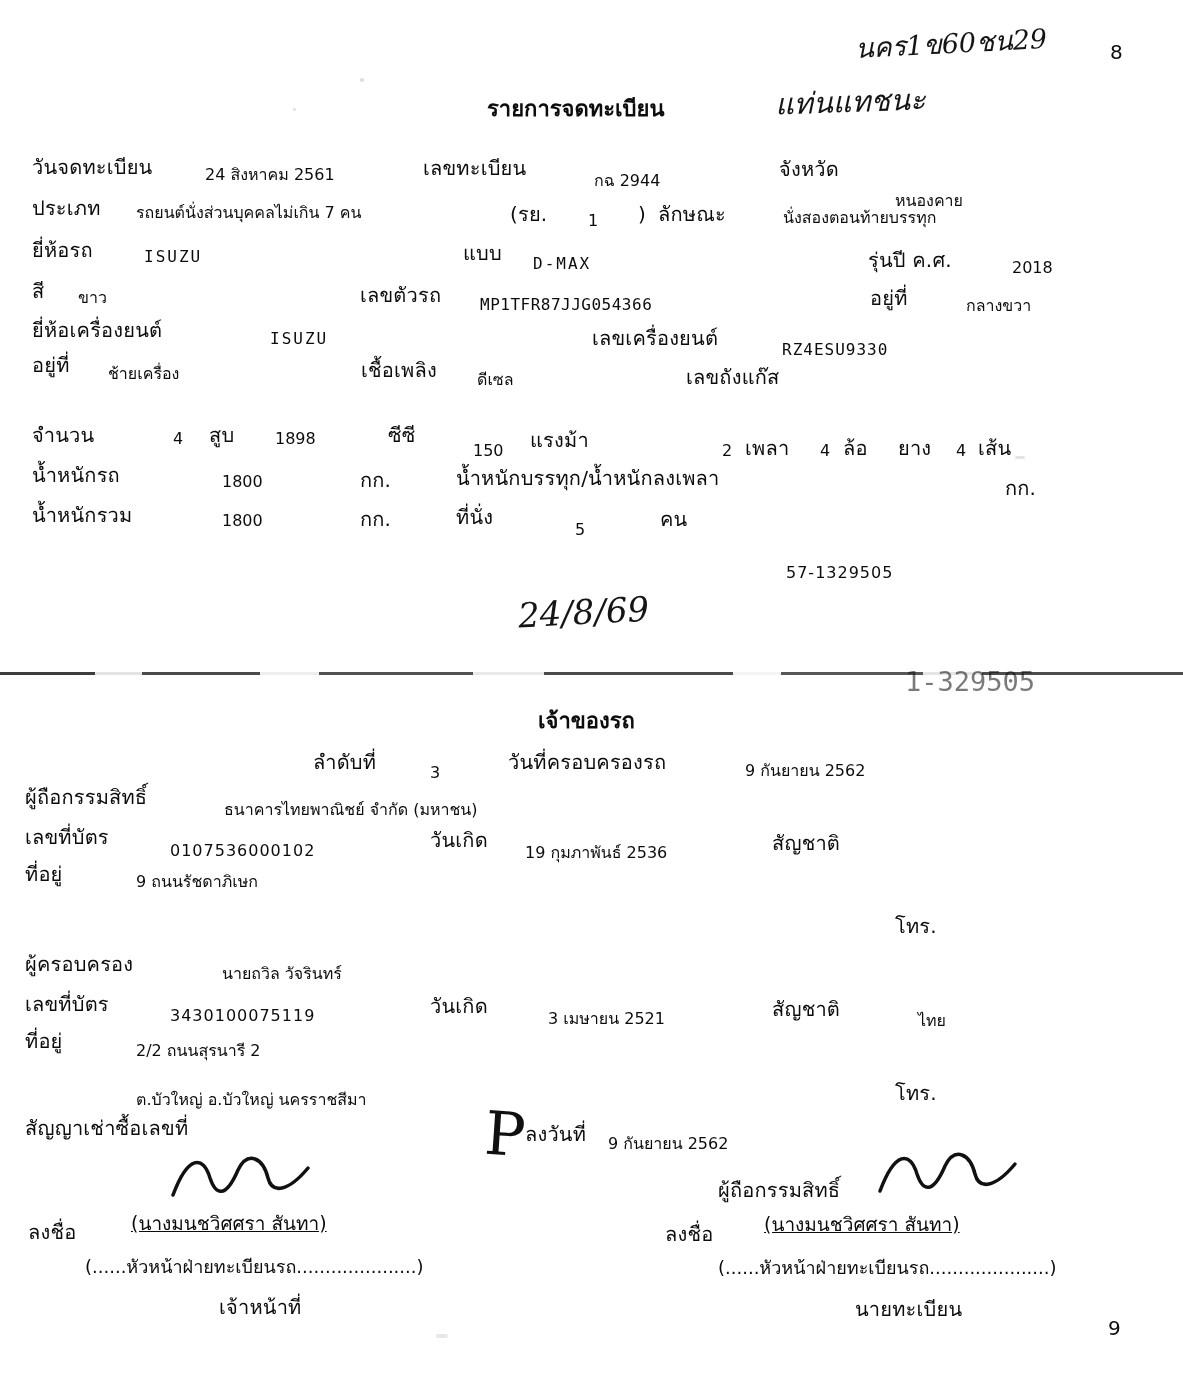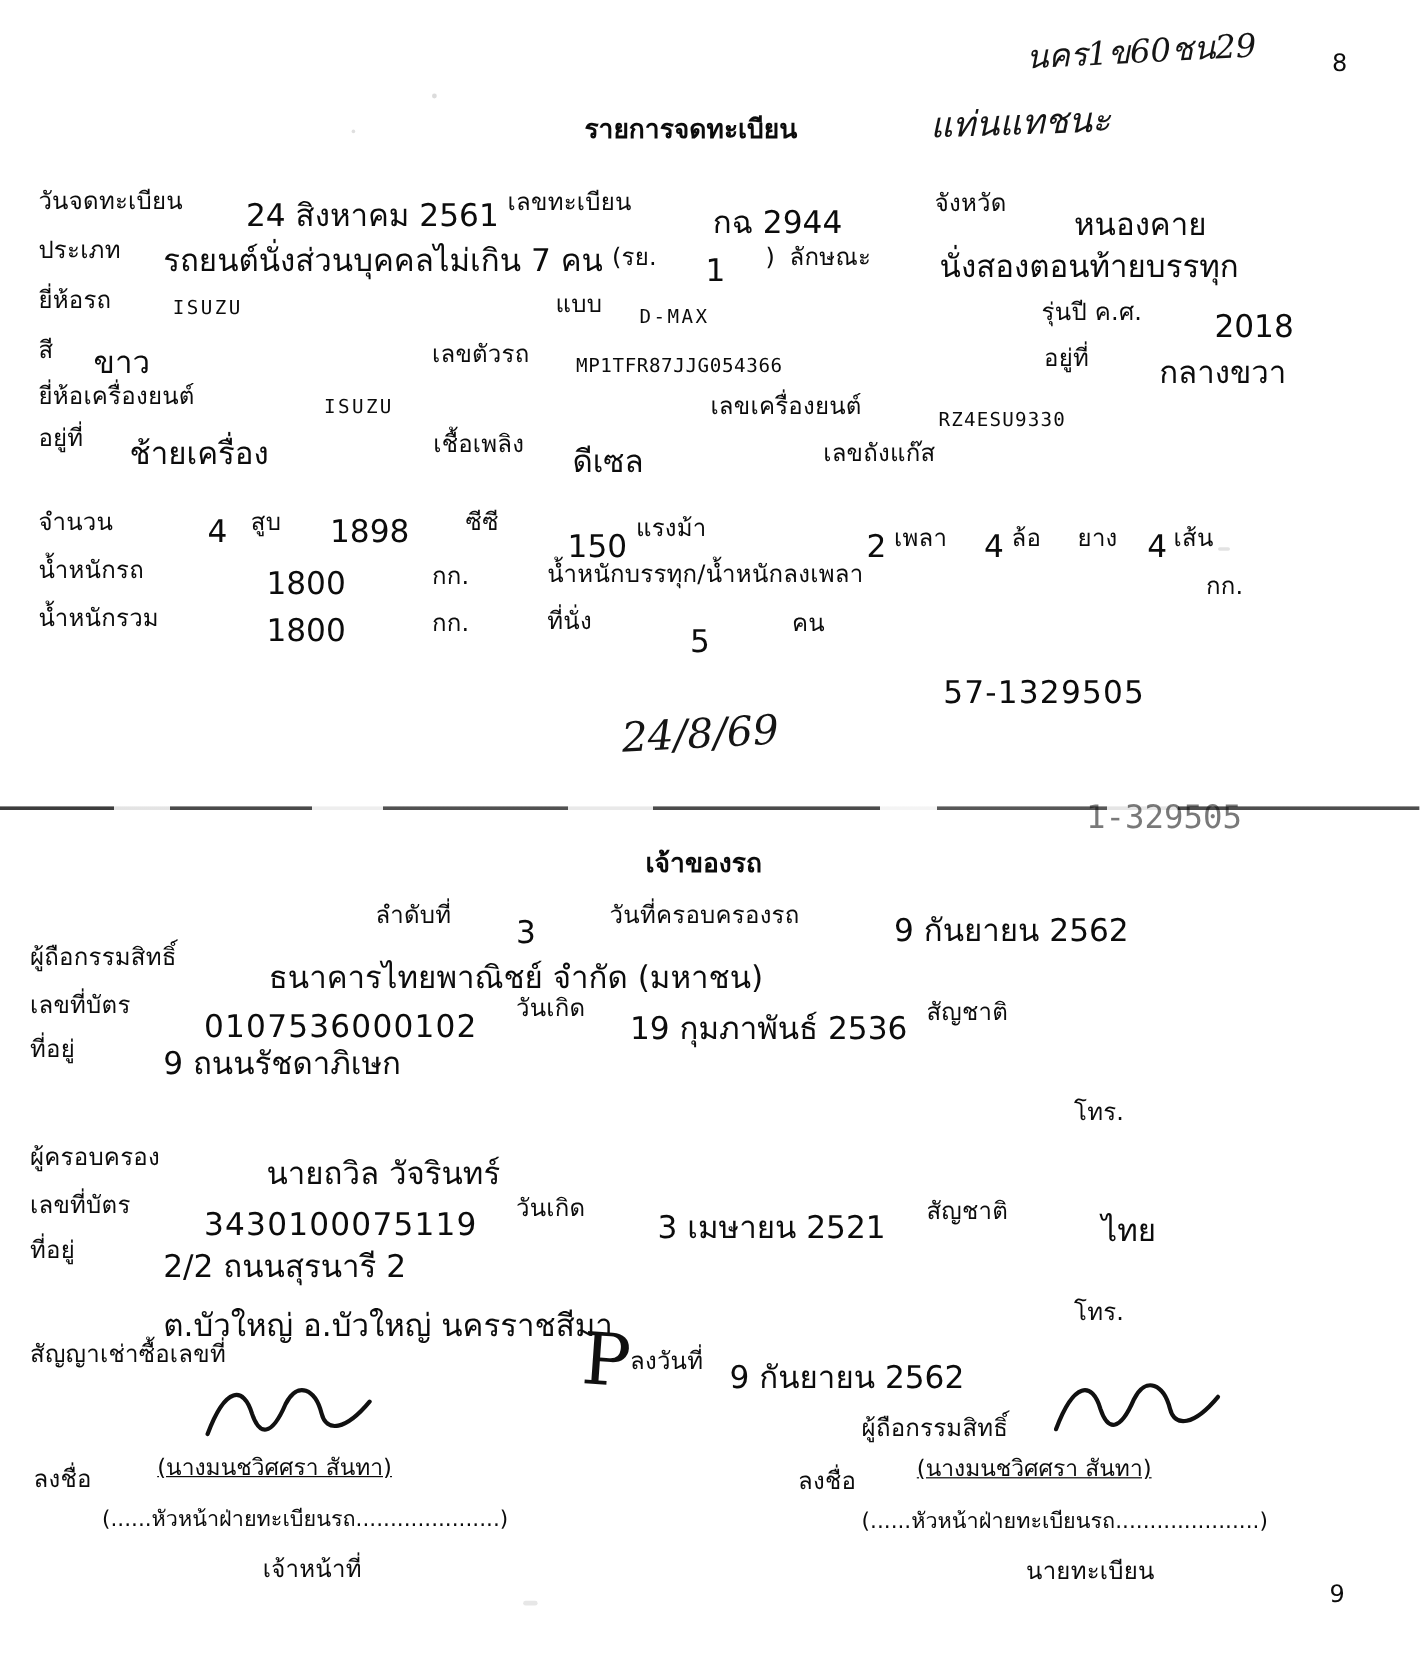--- a/index.html
+++ b/index.html
@@ -8,21 +8,21 @@
     background:#ffffff;
     font-family:"DejaVu Sans","Liberation Sans",sans-serif;
     color:#0c0c0c;
     position:relative;
     overflow:hidden;
   }
   .page{position:relative;width:1183px;height:1383px;}
   .t{position:absolute;white-space:nowrap;line-height:1;}
   .lbl{font-size:20px;letter-spacing:.2px;}
   .val{font-size:16px;font-family:"DejaVu Sans Mono","Liberation Mono",monospace;}
-  .valth{font-size:26px;}
+  .valth{font-size:16px;}
   .title{font-size:22px;font-weight:bold;}
   .small{font-size:18px;}
   .hand{
     font-family:"DejaVu Serif","Liberation Serif",serif;
     font-style:italic;
     color:#151515;
     transform:rotate(-2deg);
   }
   .pgnum{font-size:20px;font-family:"DejaVu Sans","Liberation Sans",sans-serif;}
   
@@ -52,21 +52,21 @@
   <div class="t pgnum" style="left:1110px;top:42px;">8</div>
   <div class="t hand" style="left:775px;top:88px;font-size:29px;transform:rotate(-2deg);">แท่นแทชนะ</div>
 
   <div class="t title" style="left:487px;top:98px;">รายการจดทะเบียน</div>
 
   <div class="t lbl" style="left:32px;top:157px;">วันจดทะเบียน</div>
   <div class="t valth" style="left:205px;top:167px;">24 สิงหาคม 2561</div>
   <div class="t lbl" style="left:423px;top:158px;">เลขทะเบียน</div>
   <div class="t valth" style="left:594px;top:173px;">กฉ 2944</div>
   <div class="t lbl" style="left:779px;top:159px;">จังหวัด</div>
-  <div class="t valth" style="left:895px;top:175px;">หนองคาย</div>
+  <div class="t valth" style="left:895px;top:193px;">หนองคาย</div>
 
   <div class="t lbl" style="left:32px;top:198px;">ประเภท</div>
   <div class="t valth" style="left:136px;top:205px;">รถยนต์นั่งส่วนบุคคลไม่เกิน 7 คน</div>
   <div class="t lbl" style="left:510px;top:204px;">(รย.</div>
   <div class="t valth" style="left:588px;top:213px;">1</div>
   <div class="t lbl" style="left:638px;top:204px;">)</div>
   <div class="t lbl" style="left:658px;top:204px;">ลักษณะ</div>
   <div class="t valth" style="left:783px;top:210px;">นั่งสองตอนท้ายบรรทุก</div>
 
   <div class="t lbl" style="left:32px;top:240px;">ยี่ห้อรถ</div>

